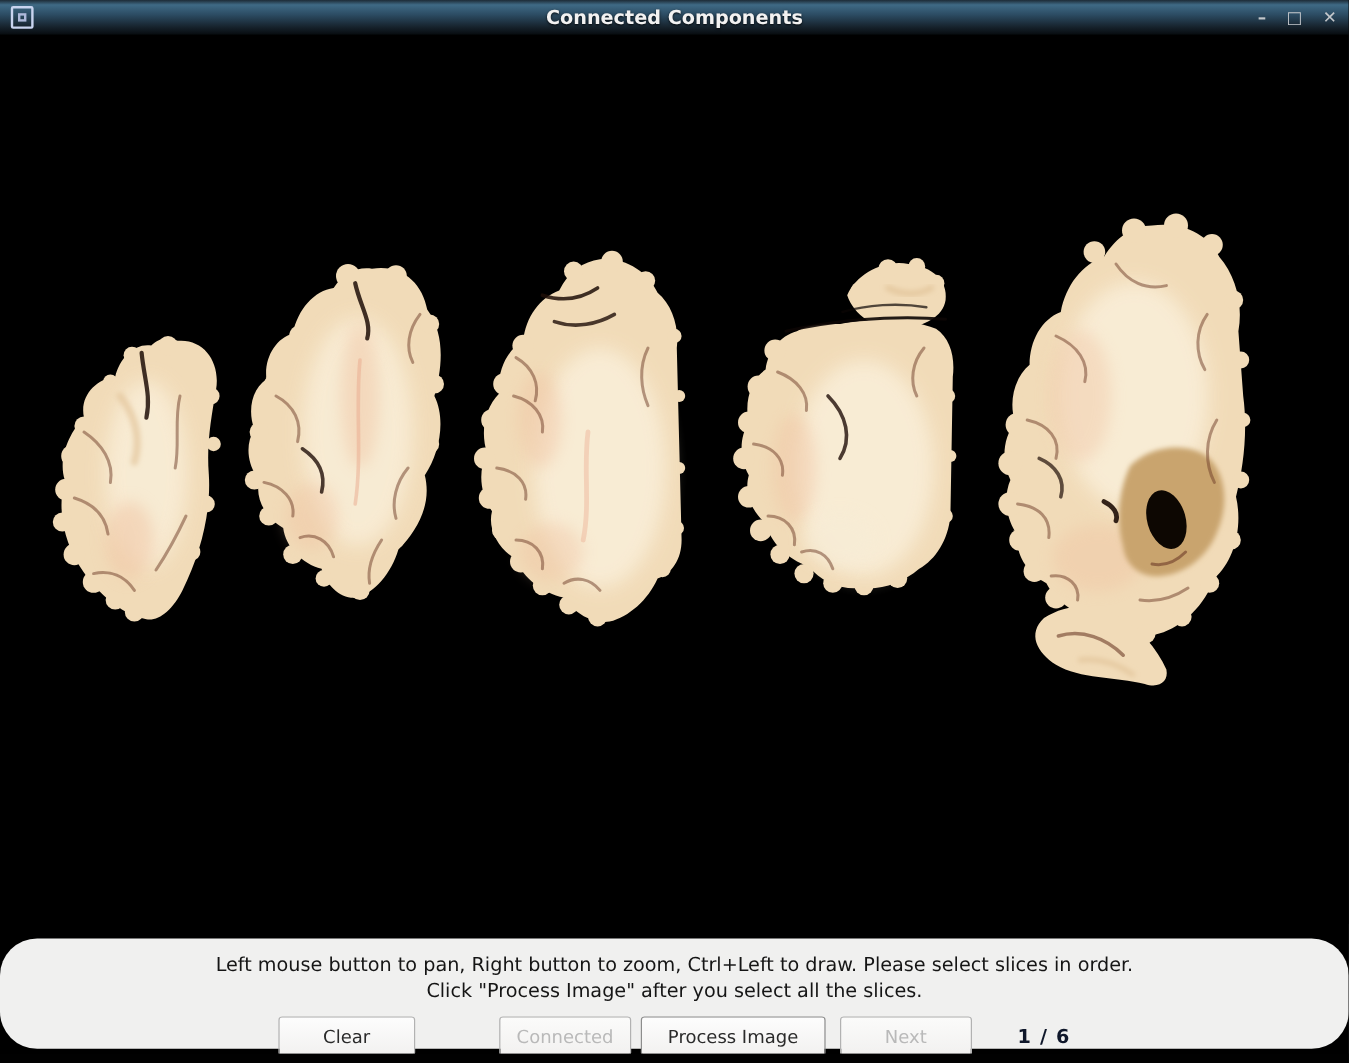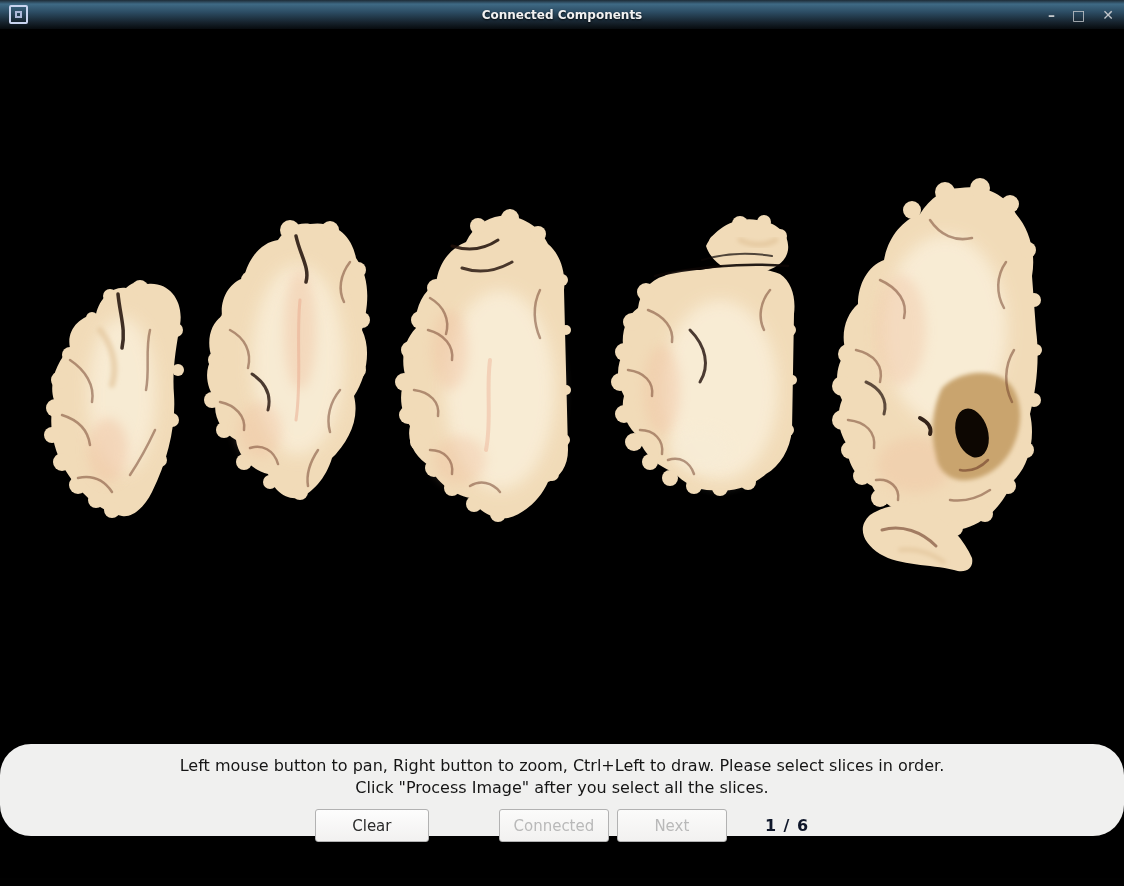--- a/index.html
+++ b/index.html
@@ -15,37 +15,37 @@
     border-bottom:1px solid #000;
   }
   .app-icon {
     position:absolute; left:9px; top:5px; width:19px; height:19px;
     border:2px solid #c9d4ef; border-radius:2px;
     display:flex; align-items:center; justify-content:center;
   }
   .app-icon-inner { width:7px; height:7px; border:2px solid #aeb9da; }
   .title-text {
     position:absolute; left:0; right:0; top:0; height:30px; line-height:30px;
-    text-align:center; color:#f2f2f2; font-weight:bold; font-size:12px;
+    text-align:center; color:#f2f2f2; font-weight:bold; font-size:16px;
     text-shadow:0 1px 2px rgba(0,0,0,.85);
   }
   .win-controls {
     position:absolute; right:10px; top:0; height:30px;
     display:flex; align-items:center; gap:17px;
     color:#c3c7cb; font-size:14px; font-weight:bold;
   }
   .win-controls span { cursor:default; line-height:30px; }
   
   .canvas {
     position:absolute; top:30px; left:0; width:1124px; height:740px; background:#000;
   }
   .canvas svg { display:block; }
   
   .footer {
-    position:absolute; top:744px; left:0; width:1124px; height:92px;
+    position:absolute; top:782px; left:0; width:1124px; height:92px;
     background:#f0f0ef; color:#151515;border-radius:31px;
   }
   .instructions { padding-top:11px; text-align:center; font-size:16px; line-height:22px; }
   .controls-row {
     margin-top:10px; display:flex; justify-content:center; align-items:center;
   }
   .btn {
     height:33px; border:1px solid #b2b2b2; border-radius:3px;
     background:linear-gradient(to bottom,#fdfdfd,#f2f1f0);
     font-family:inherit; font-size:15px; color:#2b2b2b; padding:0 10px;text-align:center;
@@ -294,19 +294,20 @@
   </div>
 
   <div class="footer">
     <div class="instructions">
       <div>Left mouse button to pan, Right button to zoom, Ctrl+Left to draw. Please select slices in order.</div>
       <div>Click "Process Image" after you select all the slices.</div>
     </div>
     <div class="controls-row">
       <button class="btn btn-clear">Clear</button>
       <button class="btn btn-prev" disabled="">Connected</button>
+      <button class="btn btn-process">Process Image</button>
       <button class="btn btn-next" disabled="">Next</button>
       <span class="page-indicator">1 / 6</span>
     </div>
   </div>
 
   <div class="bottom-strip"></div>
 </div>
 
 </body></html>

